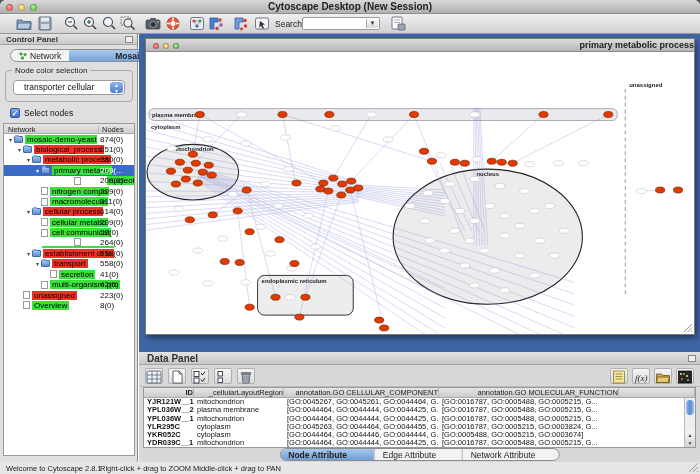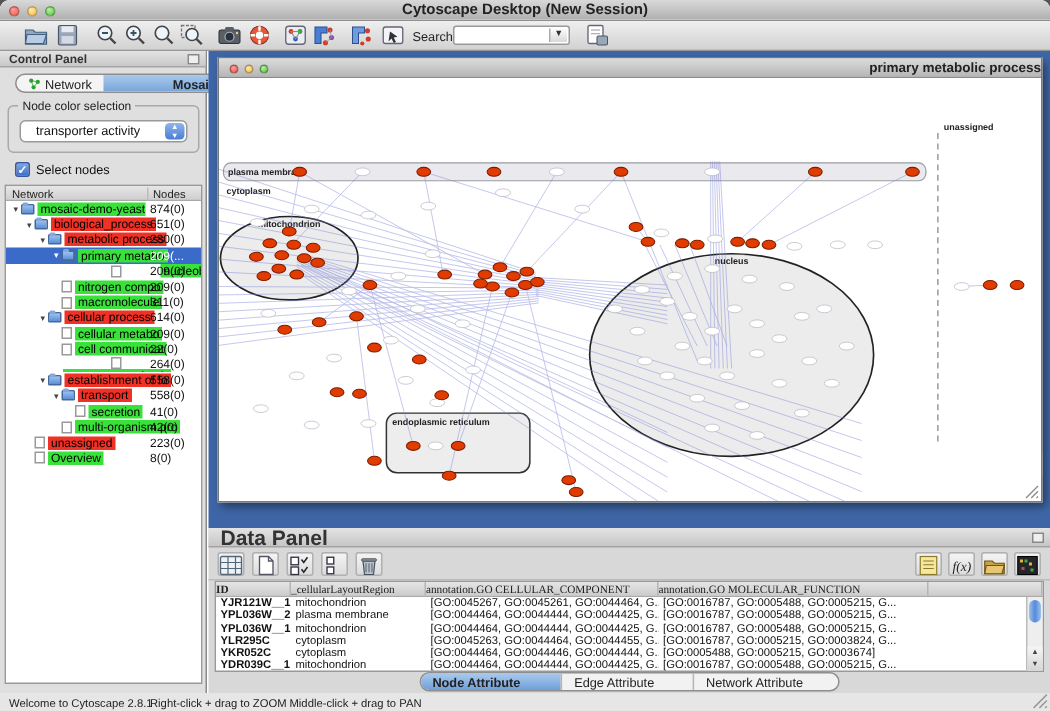--- a/index.html
+++ b/index.html
@@ -90,29 +90,29 @@
     border-bottom:1px solid #8b8b8b; }
   .if-title { position:absolute; left:0; right:0; top:1px; text-align:right; font-size:9px; font-weight:bold; color:#222; }
   .if-light { position:absolute; top:3.5px; width:6px; height:6px; border-radius:50%; border:0.5px solid rgba(0,0,0,.3); }
   .canvas { position:absolute; left:0; top:13px; right:0; bottom:0; background:#fff; }
   .canvas svg { display:block; width:100%; height:100%; }
   .grip { position:absolute; right:1px; bottom:1px; width:10px; height:10px; }
 
   
   .data-panel { position:absolute; left:139px; top:352px; width:561px; height:110px; background:#d8d8d8; }
   .dp-header { position:relative; height:13px; background:linear-gradient(#e3e3e3,#c6c6c6);
-    border-bottom:1px solid #a3a3a3; font-size:14px; font-weight:bold; color:#333; line-height:13px; padding-left:8px; }
+    border-bottom:1px solid #a3a3a3; font-size:10px; font-weight:bold; color:#333; line-height:13px; padding-left:8px; }
   .dp-toolbar { position:relative; height:22px; border-bottom:1px solid #bbb; }
   .dpi { position:absolute; top:3px; width:18px; height:16px; border:1px solid #b0b0b0; border-radius:2px;
     background:linear-gradient(#f4f4f4,#dcdcdc); }
   .dpi svg { width:16px; height:14px; display:block; margin:1px auto; }
   .dp-table { position:absolute; left:4px; top:35px; right:4px; height:61px; background:#fff; border:1px solid #999; }
   .dtab-head { display:flex; height:10px; background:linear-gradient(#e5e5e5,#cccccc);
     border-bottom:1px solid #aaa; font-size:7.5px; color:#222; }
-  .dtab-head div { border-right:1px solid #b5b5b5; text-align:left; overflow:hidden; line-height:10px;font-family:Liberation Serif, serif; }
+  .dtab-head div { border-right:1px solid #b5b5b5; text-align:right; overflow:hidden; line-height:10px; }
   .dtab-row { display:flex; height:8.3px; font-size:7.5px; line-height:8.3px; }
   .dtab-row div { overflow:hidden; white-space:nowrap; padding-left:3px; }
   .c-id { width:50px; font-weight:bold; flex:none; }
   .c-rg { width:90px; flex:none; }
   .c-cc { width:155px; flex:none; }
   .c-mf { width:180px; flex:none; }
   .c-fill { flex:1; }
   .vscroll { position:absolute; right:0; top:10px; bottom:0; width:11px; background:#eee; border-left:1px solid #bbb; }
   .vthumb { position:absolute; left:1px; top:2px; width:8px; height:15px; border-radius:4px;
     background:linear-gradient(90deg,#9cc0ee,#568ad8,#9cc0ee); }
@@ -261,21 +261,21 @@
         <span>Network</span>
       </div>
       <div class="cp-tab sel">
         <span>Mosaic</span>
       </div>
       <div class="cp-tab-arrow">▶</div>
     </div>
     <div class="groupbox">
       <span class="gb-legend">Node color selection</span>
       <div class="aqua-select">
-        <span>transporter activity</span>
+        <span>transporter cellular</span>
         <span class="aqua-btn">▲<br>▼</span>
       </div>
     </div>
     <div class="cb-row">
       <span class="checkbox">✓</span>
       <span>Select nodes</span>
     </div>
     <div class="tree-wrap">
       <div class="tree-head">
         <span class="c1">Network</span>

